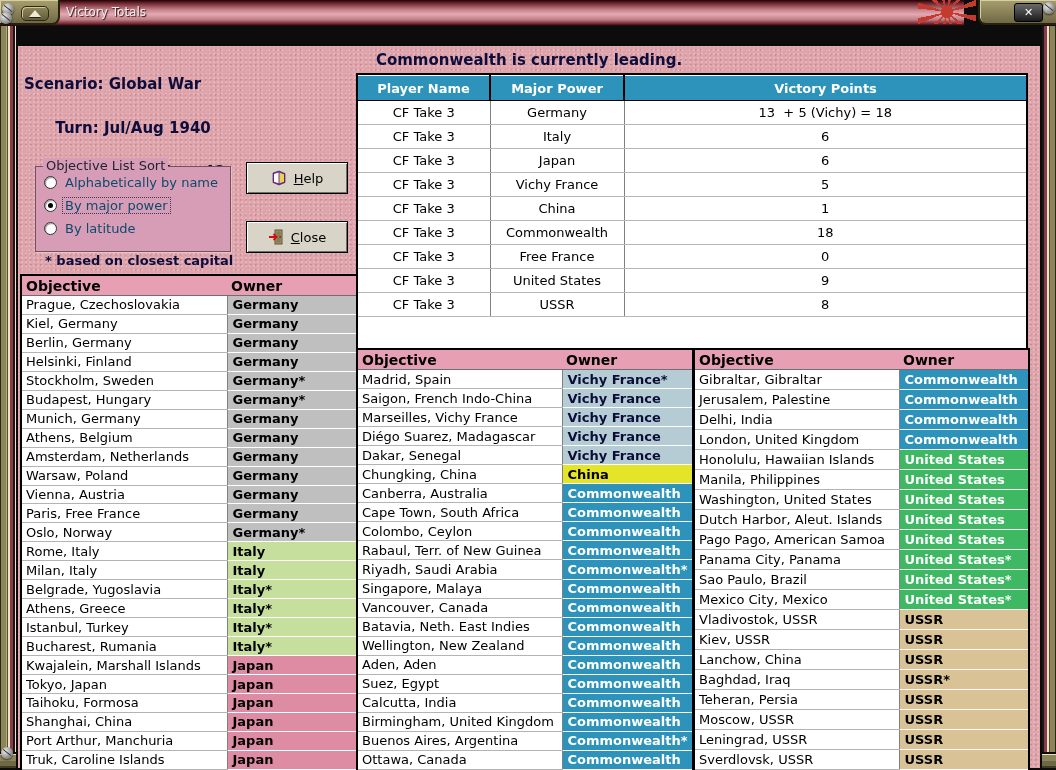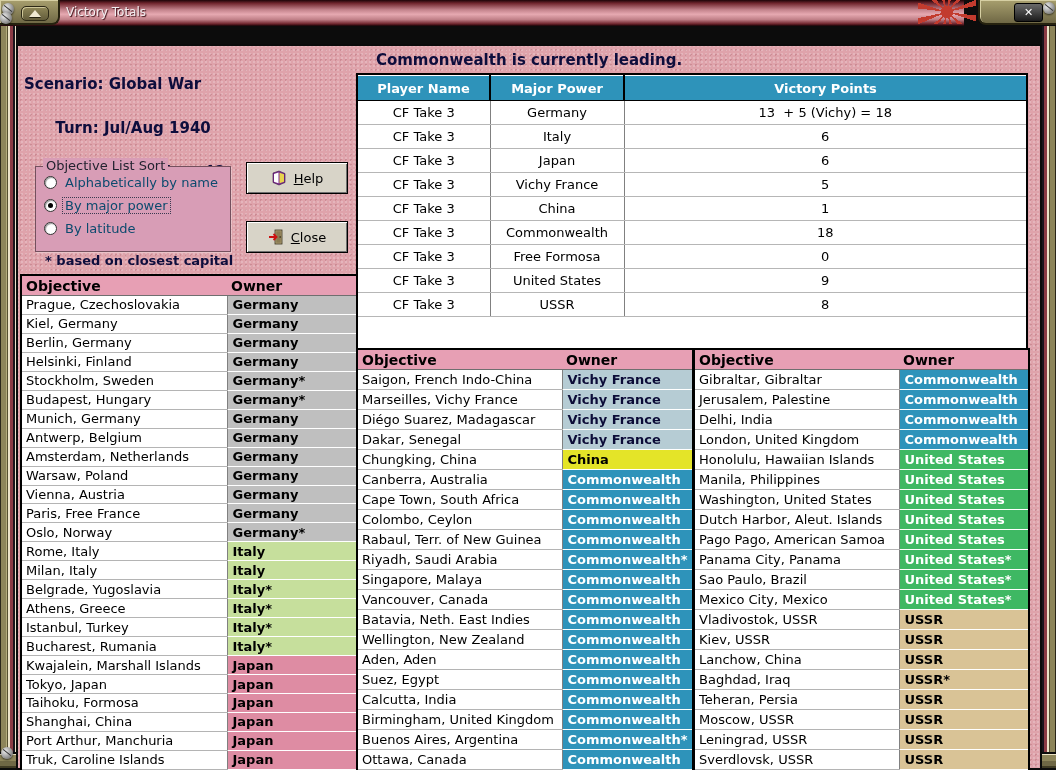--- a/index.html
+++ b/index.html
@@ -221,21 +221,21 @@
             </tr>
 
             <tr>
               <td>CF Take 3</td>
               <td>Commonwealth</td>
               <td>18</td>
             </tr>
 
             <tr>
               <td>CF Take 3</td>
-              <td>Free Formosa</td>
+              <td>Free France</td>
               <td>0</td>
             </tr>
 
             <tr>
               <td>CF Take 3</td>
               <td>United States</td>
               <td>9</td>
             </tr>
 
             <tr>
@@ -291,21 +291,21 @@
               <td class="obj">Budapest, Hungary</td>
               <td class="own" style="background: rgb(191, 191, 191); color: rgb(0, 0, 0);">Germany*</td>
             </tr>
 
             <tr>
               <td class="obj">Munich, Germany</td>
               <td class="own" style="background: rgb(191, 191, 191); color: rgb(0, 0, 0);">Germany</td>
             </tr>
 
             <tr>
-              <td class="obj">Antwerp, Belgium</td>
+              <td class="obj">Athens, Belgium</td>
               <td class="own" style="background: rgb(191, 191, 191); color: rgb(0, 0, 0);">Germany</td>
             </tr>
 
             <tr>
               <td class="obj">Amsterdam, Netherlands</td>
               <td class="own" style="background: rgb(191, 191, 191); color: rgb(0, 0, 0);">Germany</td>
             </tr>
 
             <tr>
               <td class="obj">Warsaw, Poland</td>
@@ -398,20 +398,24 @@
             <col style="width:130px">
           </colgroup>
         <thead>
             <tr>
           <th>Objective</th>
           <th>Owner</th>
         </tr>
           </thead>
         <tbody>
 
+            <tr>
+              <td class="obj">Madrid, Spain</td>
+              <td class="own" style="background: rgb(182, 204, 212); color: rgb(12, 12, 56);">Vichy France*</td>
+            </tr>
 
             <tr>
               <td class="obj">Saigon, French Indo-China</td>
               <td class="own" style="background: rgb(182, 204, 212); color: rgb(12, 12, 56);">Vichy France</td>
             </tr>
 
             <tr>
               <td class="obj">Marseilles, Vichy France</td>
               <td class="own" style="background: rgb(182, 204, 212); color: rgb(12, 12, 56);">Vichy France</td>
             </tr>

